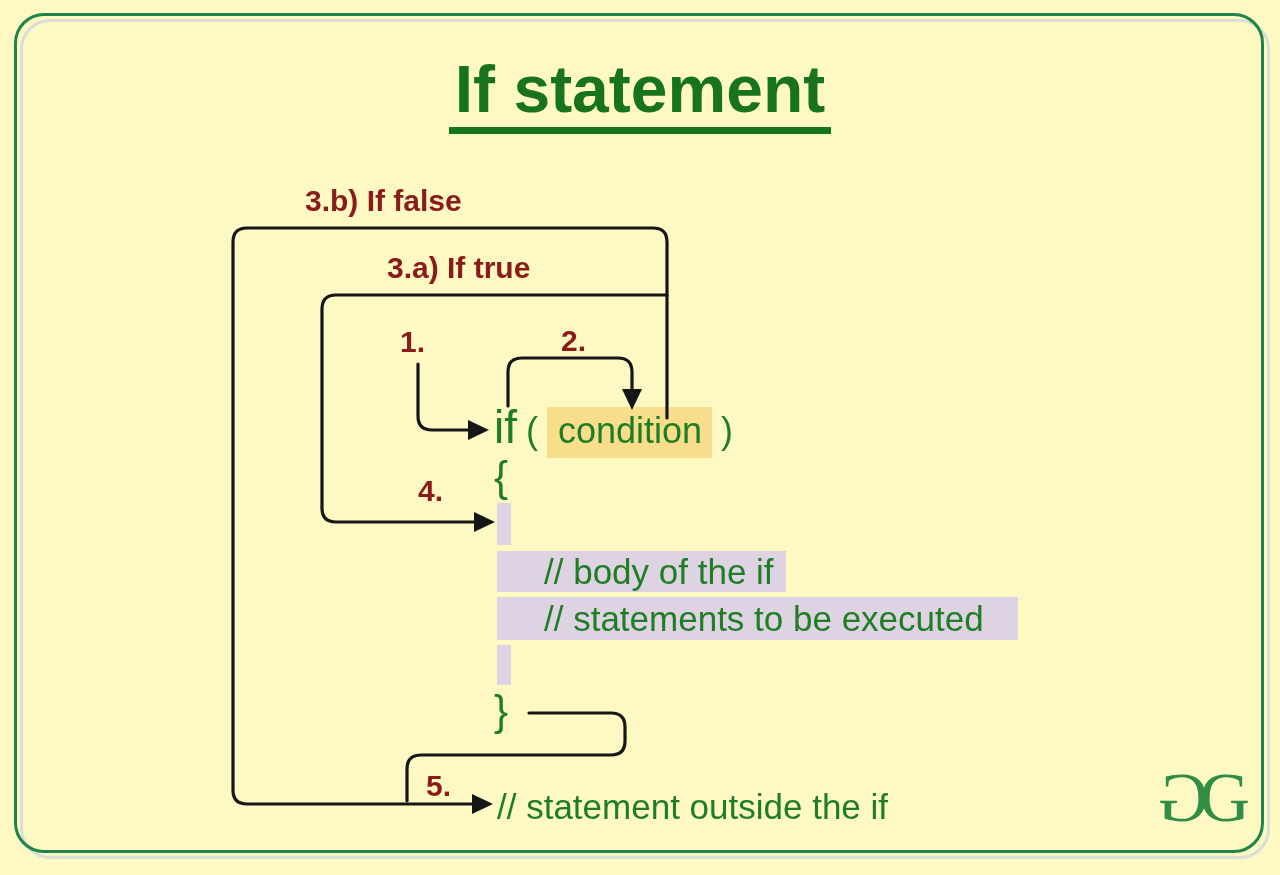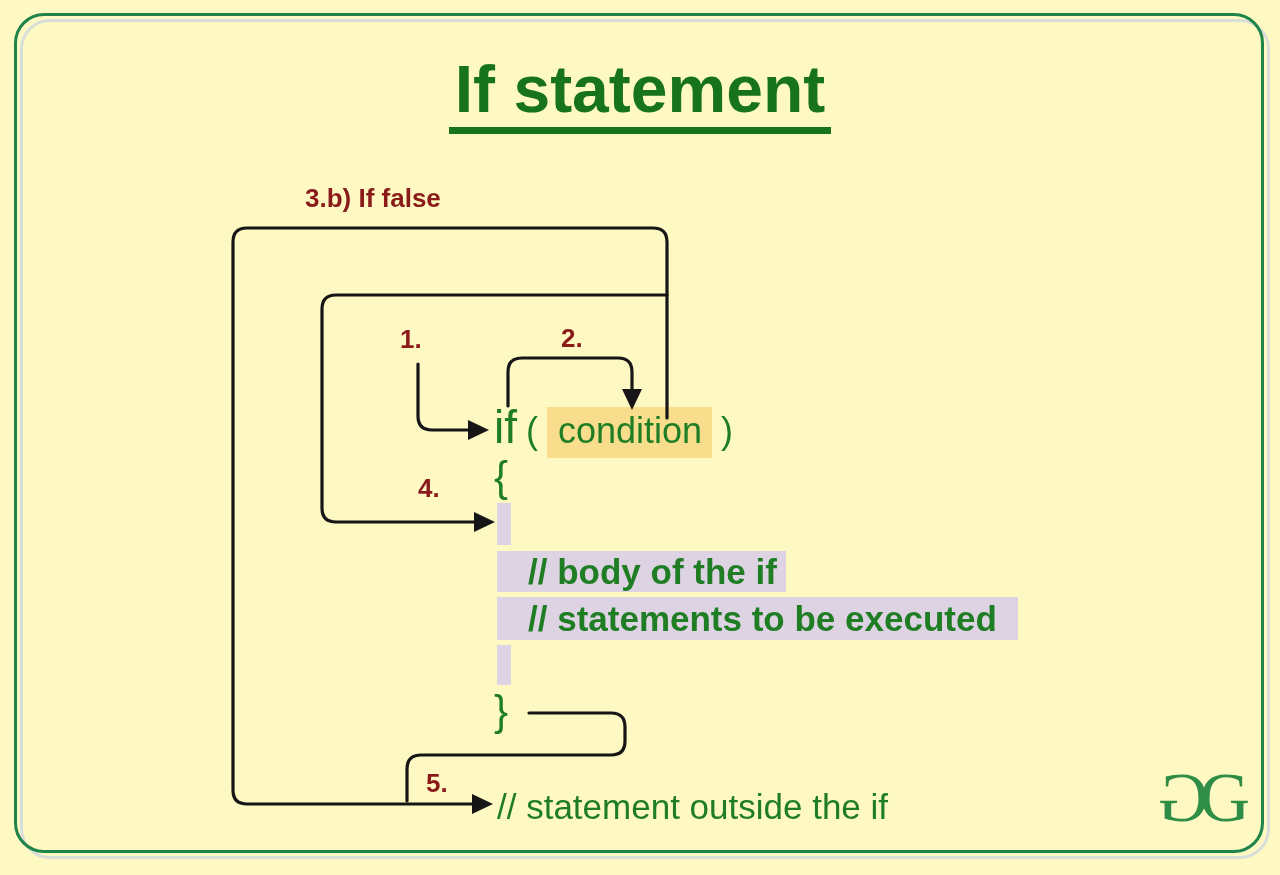--- a/index.html
+++ b/index.html
@@ -45,21 +45,21 @@
     font-size: 66px;
     font-weight: bold;
     color: var(--title-green, #17741c);
     border-bottom: 7px solid var(--title-green, #17741c);
     padding: 0 6px 5px 6px;
     line-height: 1.0;
   }
   
   .step-label {
     position: absolute;
-    font-size: 26px;
+    font-size: 30px;
     font-weight: bold;
     color: var(--label-maroon, #8b1a1a);
     white-space: nowrap;
     z-index: 3;
     line-height: 1.1;
   }
   
   .code-green { color: var(--code-green, #1f7d24); }
   .code-line {
     position: absolute;
@@ -99,23 +99,22 @@
   }
   .comment-row {
     position: absolute;
     background: var(--body-highlight, #ddd3e3);
     z-index: 1;
     display: flex;
     align-items: center;
   }
   .comment-row span {
     font-size: 35px;
-    padding-left: 31px;
-    white-space: nowrap;
-    font-weight: bold;
+    padding-left: 47px;
+    white-space: nowrap;
   }
   .comment-plain {
     position: absolute;
     left: 497px; top: 787px;
     font-size: 35px;
     white-space: nowrap;
     z-index: 3;
   }
   
   #flow-svg {
@@ -160,20 +159,21 @@
 <div id="canvas">
 
   <div class="frame-shadow"></div>
   <div class="frame-green"></div>
 
   <div class="title-wrap">
     <span class="title-text">If statement</span>
   </div>
 
   <div class="step-label" style="left:305px; top:184px;">3.b) If false</div>
+  <div class="step-label" style="left:387px; top:251px;">3.a) If true</div>
   <div class="step-label" style="left:400px; top:325px;">1.</div>
   <div class="step-label" style="left:561px; top:324px;">2.</div>
   <div class="step-label" style="left:418px; top:474px;">4.</div>
   <div class="step-label" style="left:426px; top:769px;">5.</div>
 
   <div class="code-line">
     <span class="kw-if code-green">if</span>
     <span class="paren code-green">(</span>
     <span class="cond-hl code-green">condition</span>
     <span class="paren code-green">)</span>

